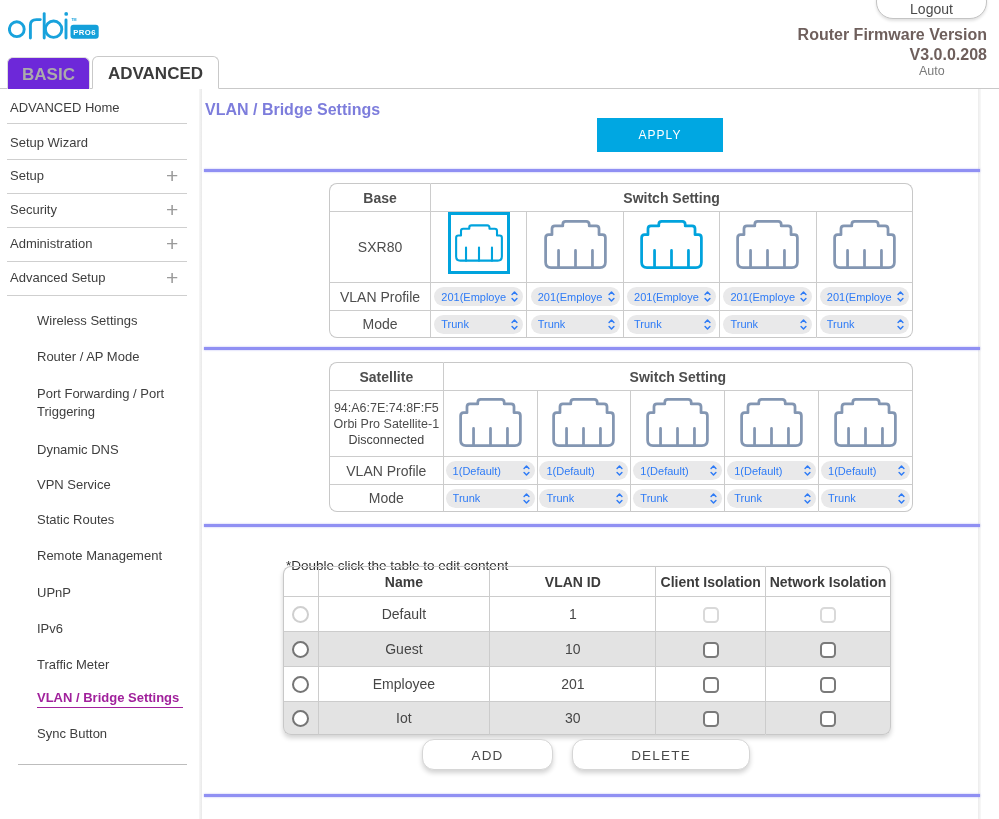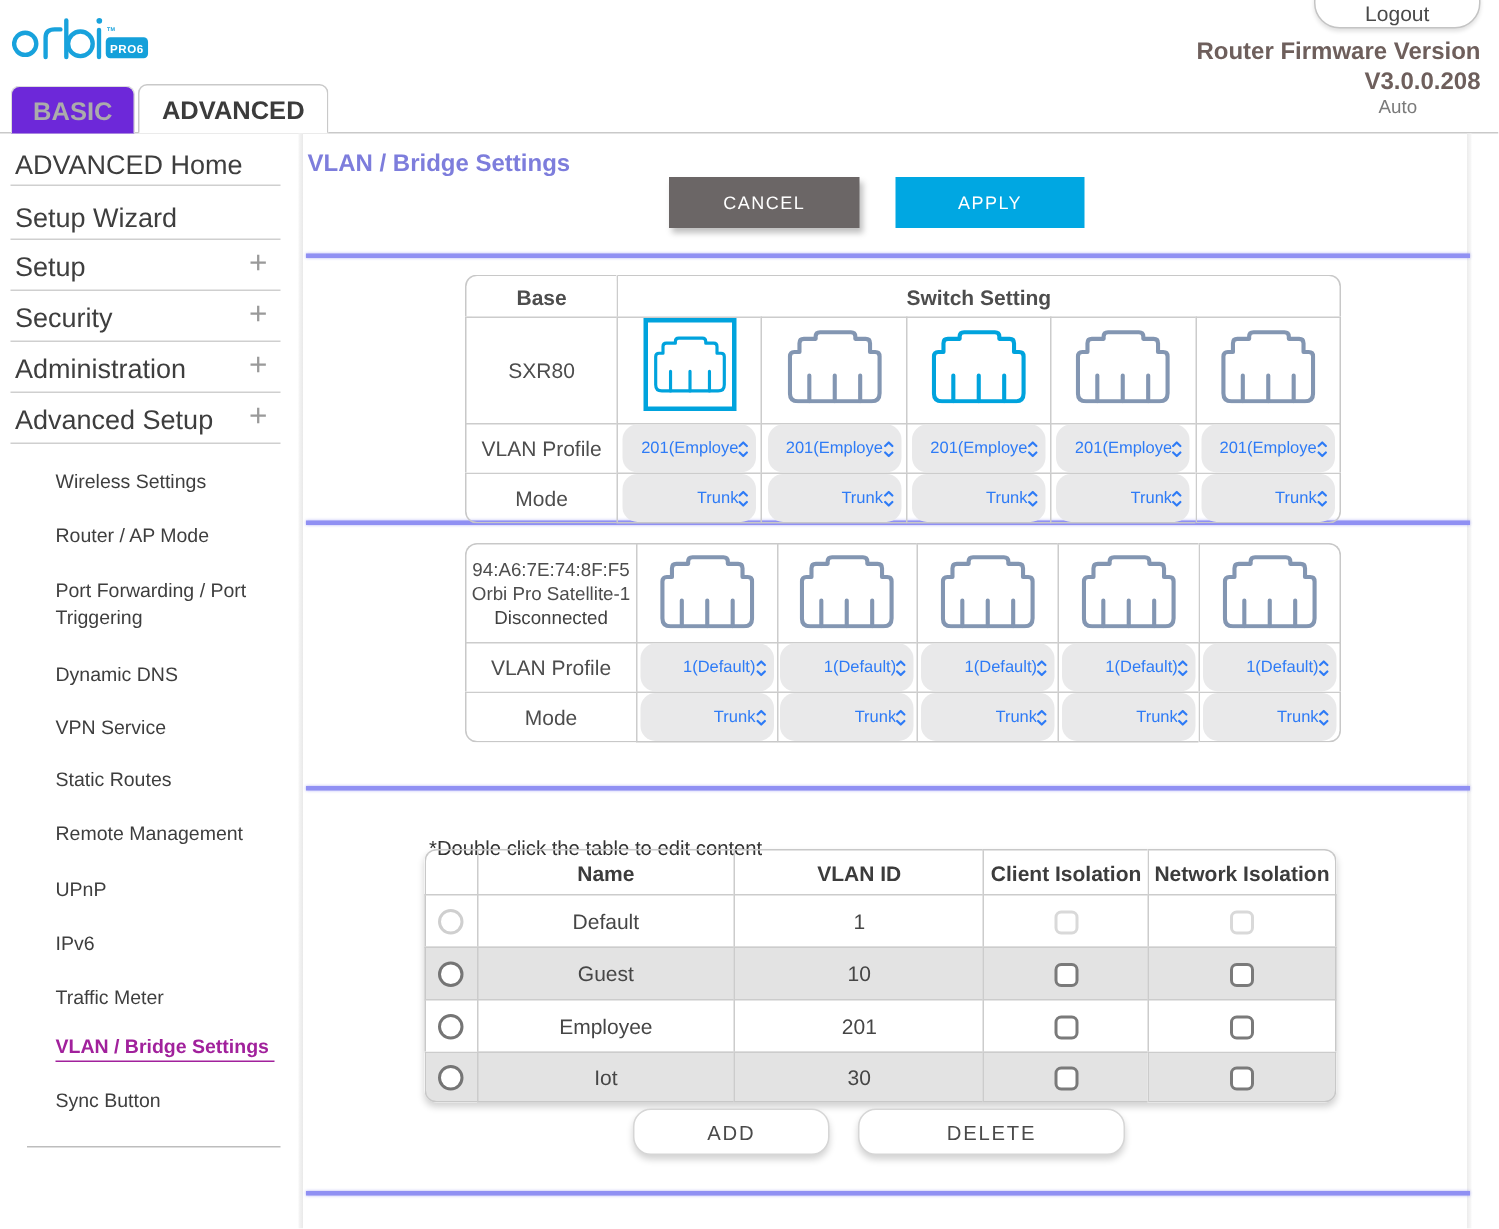--- a/index.html
+++ b/index.html
@@ -12,48 +12,48 @@
 #fw { position:absolute; right:12px; top:25px; text-align:right; font-size:16px; font-weight:bold; color:#6e5f5c; line-height:19.5px; }
 #auto { position:absolute; left:919px; top:64px; font-size:12.5px; color:#7a7a7a; }
 
 
 #tabline { position:absolute; left:0; top:88px; width:999px; height:1px; background:#c9c9c9; }
 .tab { position:absolute; top:57px; height:32px; font-weight:bold; font-size:17px; text-align:center; border-radius:6px 6px 0 0; }
 #tabBasic { left:7px; width:83px; background:#6d28d9; color:#ababab; line-height:34px; border:1px solid #dcdcdc; border-bottom:none; }
 #tabAdv { left:92px; width:127px; background:#fff; color:#3b3b3b; line-height:33px; border:1px solid #c9c9c9; border-bottom:1px solid #fff; top:56px; height:33px; z-index:3; }
 
 
-.side-item { position:absolute; left:10px; font-size:18px; color:#3e3e3e; }
+.side-item { position:absolute; left:10px; font-size:13px; color:#3e3e3e; }
 .side-sub { position:absolute; left:37px; font-size:13px; color:#3e3e3e; }
 .sep { position:absolute; left:7px; width:180px; height:1px; background:#cfcfcf; }
 .plus { position:absolute; left:166px; font-size:21px; font-weight:normal; color:#9a9a9a; }
 #vlanActive { position:absolute; left:37px; font-size:13px; color:#a1219c; font-weight:bold; border-bottom:1.5px solid #a1219c; padding-bottom:2px; }
 #vdiv1 { position:absolute; left:199px; top:89px; width:3px; height:730px; background:linear-gradient(to right,#f6f6f6,#e9e9e9); }
 #vdiv2 { position:absolute; left:978px; top:89px; width:3px; height:730px; background:linear-gradient(to right,#ececec,#f8f8f8); }
 
 
 #title { position:absolute; left:205px; top:101px; font-size:16px; font-weight:bold; color:#7d7ddc; }
 .pline { position:absolute; left:204px; width:776px; height:3px; background:#9090f3; box-shadow:0 0 2px rgba(140,140,240,0.7); }
 #btnCancel { position:absolute; left:446px; top:118px; width:127px; height:34px; background:#6b6666; color:#fff; font-size:12px; text-align:center; line-height:34px; letter-spacing:1px; box-shadow:2px 3px 4px rgba(0,0,0,0.25); }
 #btnApply { position:absolute; left:597px; top:118px; width:126px; height:34px; background:#00a7e2; color:#fff; font-size:12px; text-align:center; line-height:34px; letter-spacing:1px; }
 
 
 .t1i { position:relative; top:-1.5px; }
-table.sw { position:absolute; left:274px; width:620px; border-collapse:separate; border-spacing:0; font-size:14px; color:#4d4d4d;padding-left:36px; }
+table.sw { position:absolute; left:293px; width:620px; border-collapse:separate; border-spacing:0; font-size:14px; color:#4d4d4d;padding-left:36px; }
 table.sw td { border-left:1px solid #ccc; border-top:1px solid #ccc; text-align:center; vertical-align:middle; padding:0; }
 table.sw tr td:first-child { border-left:1px solid #c8c8c8; }
 table.sw tr:first-child td { border-top:1px solid #c8c8c8; }
 table.sw tr td:last-child { border-right:1px solid #c8c8c8;margin-top:34px; }
 table.sw tr:last-child td { border-bottom:1px solid #c8c8c8; }
 table.sw tr:first-child td:first-child { border-top-left-radius:8px; }
 table.sw tr:first-child td:last-child { border-top-right-radius:8px; }
 table.sw tr:last-child td:first-child { border-bottom-left-radius:8px; }
 table.sw tr:last-child td:last-child { border-bottom-right-radius:8px; }
 .selport { display:inline-flex; align-items:center; justify-content:center; border:3px solid #00a3dd; width:62px; height:62px; vertical-align:middle; position:relative; top:-4px; }
-.pill { display:inline-flex; align-items:center; justify-content:flex-end; width:89px; height:32px; background:#e9e9ea; border-radius:10px; padding:0 5px 0 7px; font-size:11px; color:#2e7bf6; }
+.pill { display:inline-flex; align-items:center; justify-content:space-between; width:89px; height:19px; background:#e9e9ea; border-radius:10px; padding:0 5px 0 7px; font-size:11px; color:#2e7bf6; }
 .pill .txt { white-space:nowrap; overflow:hidden; }
 
 
 #note { position:absolute; left:286px; top:541px; font-size:13.5px; color:#333;margin-top:17px; }
 table.vt { position:absolute; left:283px; top:566px; width:608px; border-collapse:separate; border-spacing:0; font-size:14px; color:#464646; box-shadow:0 3px 5px rgba(0,0,0,0.18); border-radius:8px; }
 table.vt td, table.vt th { border-left:1px solid #ccc; border-top:1px solid #ccc; text-align:center; vertical-align:middle; padding:0; }
 table.vt tr td:first-child, table.vt tr th:first-child { border-left:1px solid #c8c8c8; }
 table.vt tr:first-child th { border-top:1px solid #c8c8c8; }
 table.vt tr td:last-child, table.vt tr th:last-child { border-right:1px solid #c8c8c8; }
 table.vt tr:last-child td { border-bottom:1px solid #c8c8c8; }
@@ -122,21 +122,20 @@
   <div class="side-sub" style="top:621px">IPv6</div>
   <div class="side-sub" style="top:657px">Traffic Meter</div>
   <div id="vlanActive" style="top:690px">VLAN / Bridge Settings&nbsp;</div>
   <div class="side-sub" style="top:726px">Sync Button</div>
   <div class="sep" style="top:764px;left:18px;width:169px;background:#bdbdbd"></div>
 
   <div id="vdiv1"></div>
   <div id="vdiv2"></div>
 
   <div id="title">VLAN / Bridge Settings</div>
-  <div id="btnCancel">CANCEL</div>
   <div id="btnApply">APPLY</div>
   <div class="pline" style="top:169px"></div>
   <div class="pline" style="top:347px"></div>
   <div class="pline" style="top:524px"></div>
   <div class="pline" style="top:794px"></div>
 
   <table class="sw" style="top:183px">
     <colgroup>
         <col style="width:124px">
         <col style="width:99px">
@@ -257,20 +256,24 @@
   <table class="sw" style="top:362px">
     <colgroup>
         <col style="width:124px">
         <col style="width:99px">
         <col style="width:99px">
         <col style="width:99px">
         <col style="width:99px">
         <col style="width:100px">
       </colgroup>
     <tbody>
+        <tr style="height:28px">
+          <td style="font-weight:bold">Satellite</td>
+          <td colspan="5" style="font-weight:bold">Switch Setting</td>
+        </tr>
     <tr style="height:66px">
       <td style="font-size:12.5px;line-height:16px">94:A6:7E:74:8F:F5<br>Orbi Pro Satellite-1<br><span style="color:#404040">Disconnected</span></td>
       <td><svg width="63" height="49" viewBox="0 0 64 50">
               <g stroke="#8396b2" stroke-width="2.8" stroke-linejoin="round" stroke-linecap="round" fill="none">
                 <path d="M8,15 H4.5 Q1.5,15 1.5,18 V43 Q1.5,48.5 7,48.5 H57 Q62.5,48.5 62.5,43 V18 Q62.5,15 59.5,15 H56 V9 Q56,6 53,6 H46 V4.5 Q46,1.5 43,1.5 H22 Q19,1.5 19,4.5 V6 H11 Q8,6 8,9 Z"></path>
                 <path d="M14.7,31 V48.5 M32,31 V48.5 M49.3,31 V48.5"></path>
               </g>
             </svg></td>
       <td><svg width="63" height="49" viewBox="0 0 64 50">
               <g stroke="#8396b2" stroke-width="2.8" stroke-linejoin="round" stroke-linecap="round" fill="none">

